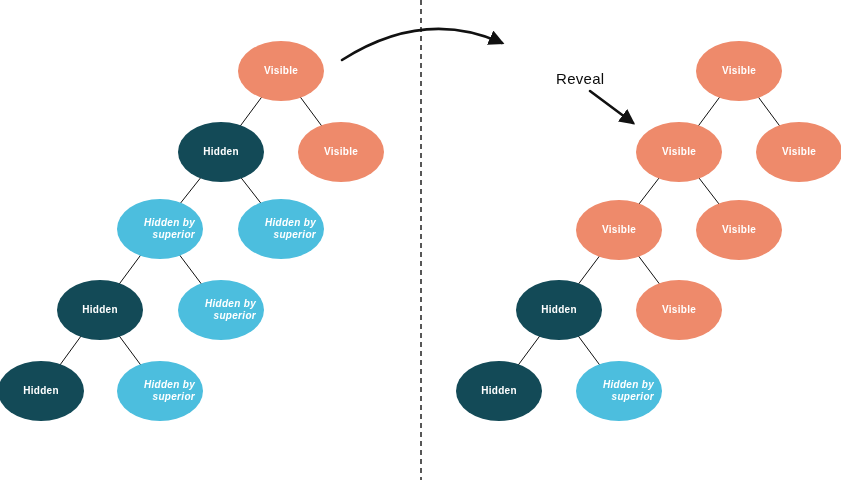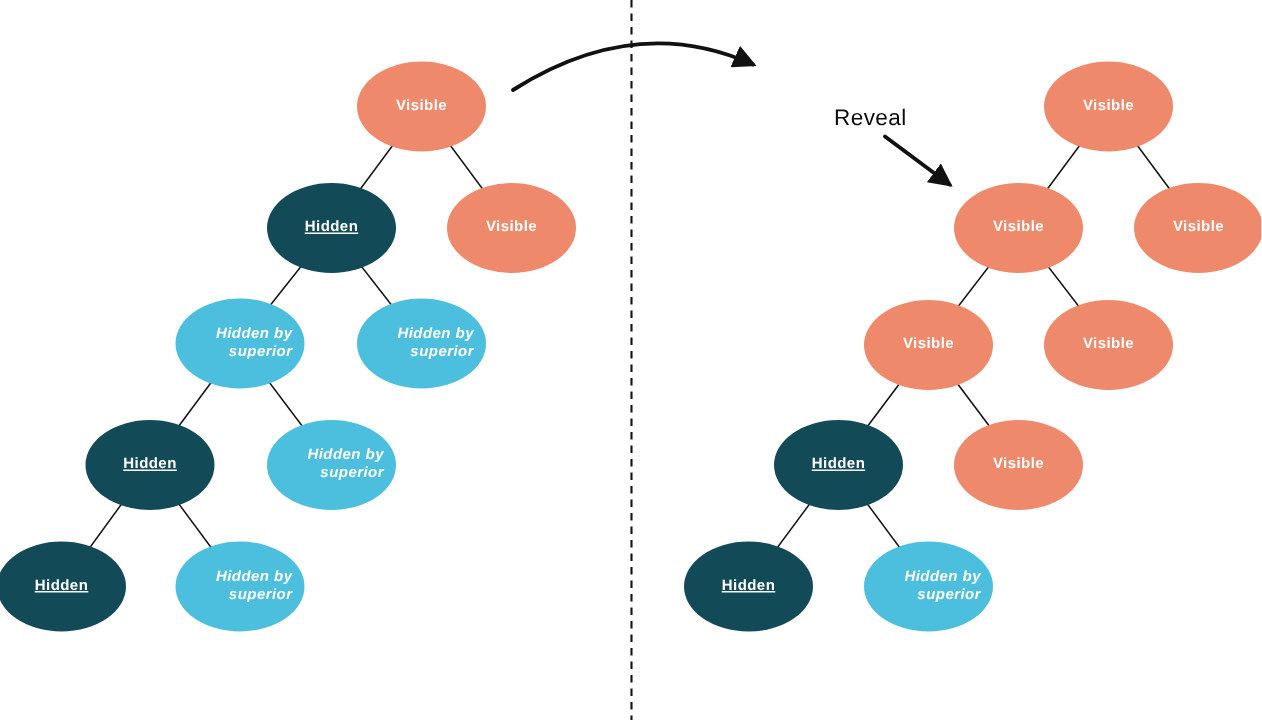--- a/index.html
+++ b/index.html
@@ -54,21 +54,21 @@
     text-align: right;
     color: #ffffff;
     font-size: 10px;
     font-weight: 600;
     letter-spacing: 0.3px;
     line-height: 1.25;
     padding: 2px 8px;
     box-sizing: border-box;
   }
   .node.visible            { background: var(--c-visible, #EE8A6B); }
-  .node.hidden             { background: var(--c-hidden, #134A57); text-decoration: underline; }
+  .node.hidden             { background: var(--c-hidden, #134A57); }
   .node.hidden_by_superior { background: var(--c-hbs, #4CBEDE); font-style: italic; }
   .reveal-label {
     position: absolute;
     left: 556px;
     top: 70px;
     font-size: 15px;
     font-weight: 500;
     color: #0b0b0b;
     letter-spacing: 0.3px;
   }

